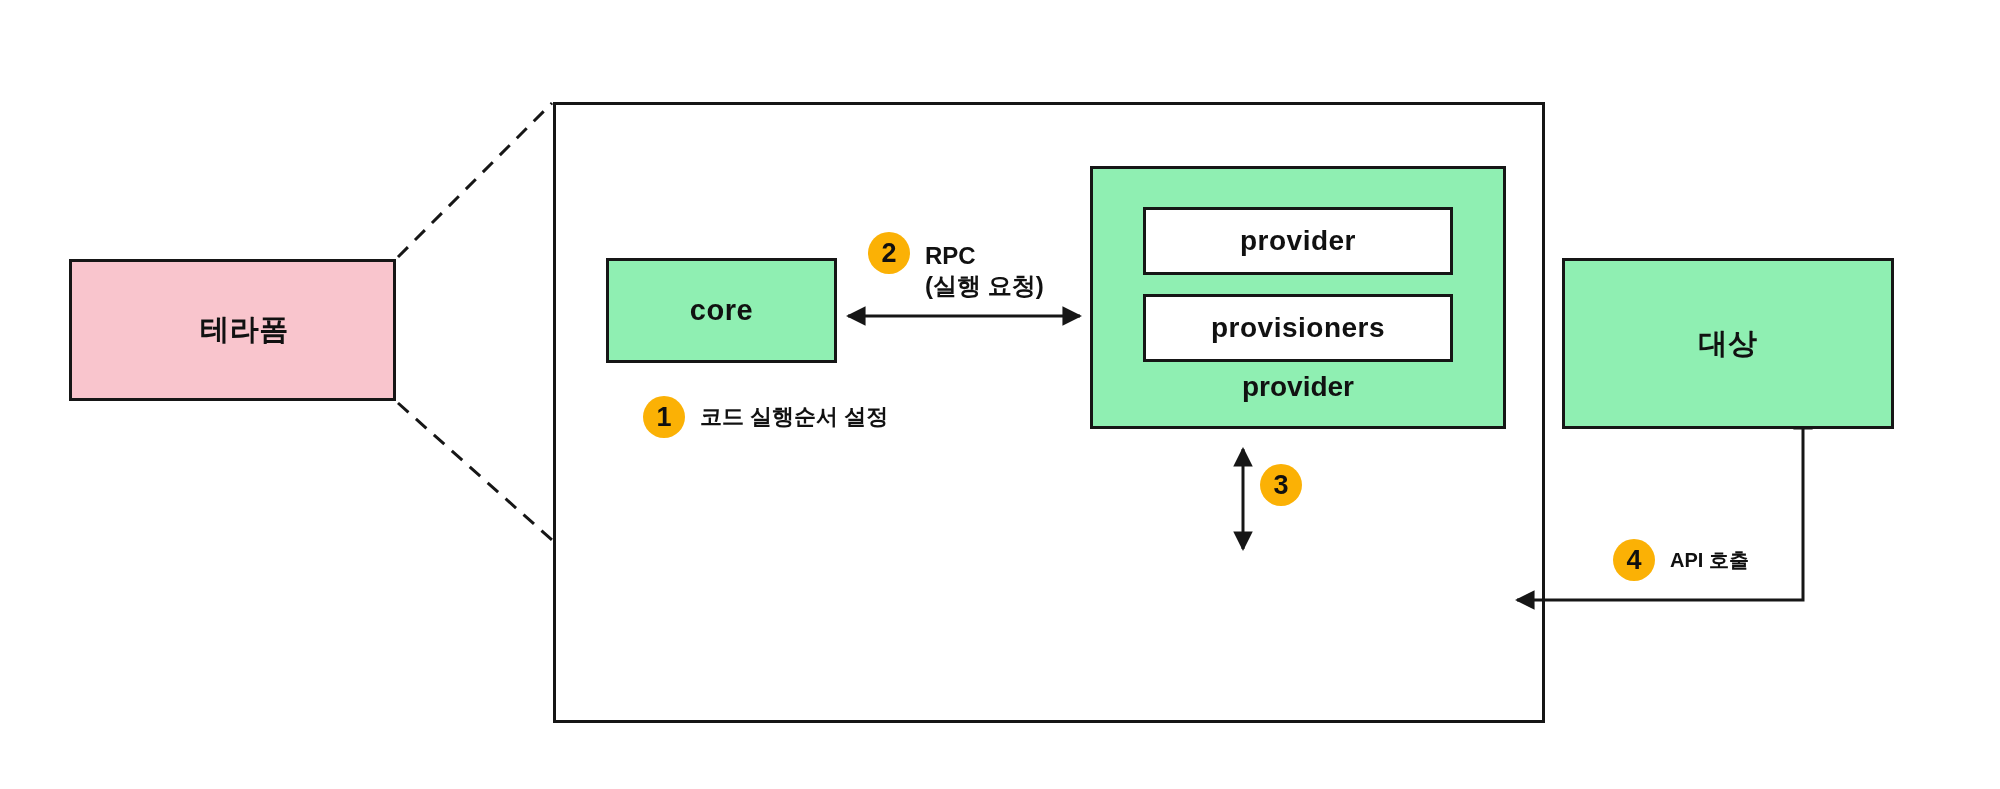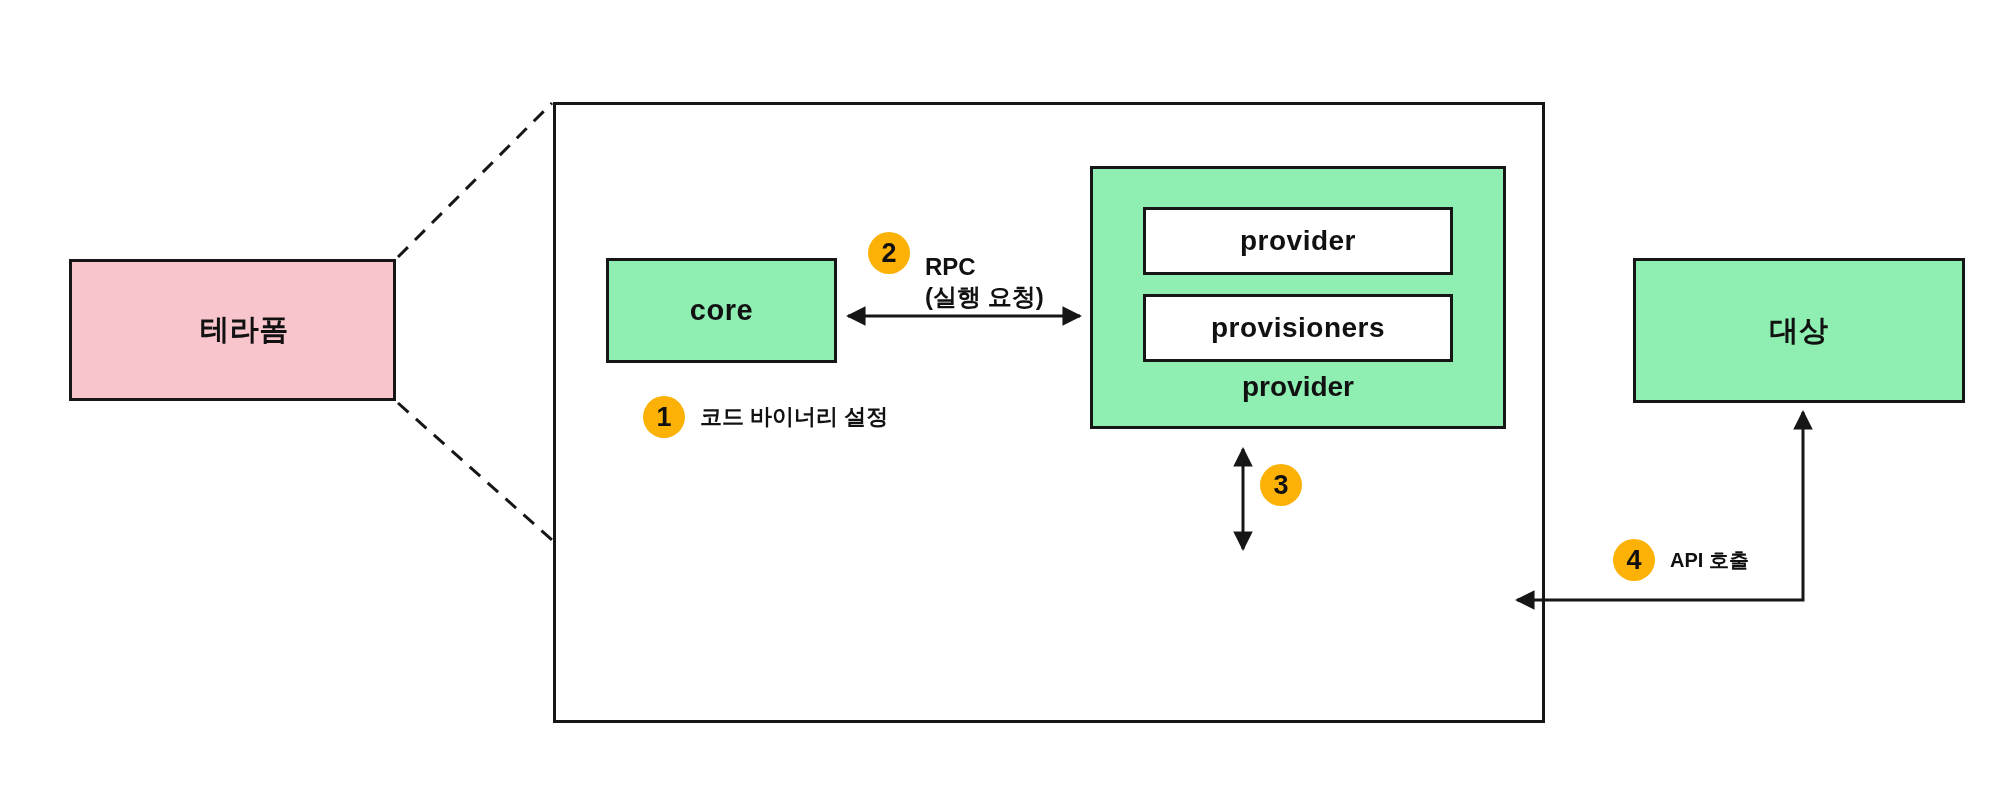--- a/index.html
+++ b/index.html
@@ -43,39 +43,39 @@
   .main-container{left:553px;top:102px;width:992px;height:621px;}
   .core-box{left:606px;top:258px;width:231px;height:105px;font-size:29px;}
   .plugins-box{left:1090px;top:166px;width:416px;height:263px;display:block;}
   .provider-box{left:50px;top:38px;width:310px;height:68px;font-size:28px;position:absolute;}
   .provisioners-box{left:50px;top:125px;width:310px;height:68px;font-size:28px;position:absolute;}
   .plugins-caption{
     position:absolute;left:0;top:202px;width:100%;
     text-align:center;font-size:28px;font-weight:600;
   }
   .client-library-box{left:1090px;top:563px;width:418px;height:75px;font-size:30px;letter-spacing:1px;}
-  .target-box{left:1633px;top:258px;width:332px;height:145px;font-size:29px;}
+  .target-box{left:1562px;top:258px;width:332px;height:171px;font-size:29px;}
   
   .annotation{
     position:absolute;
     display:flex;align-items:flex-start;
     gap:15px;
   }
   .badge{
     width:42px;height:42px;border-radius:50%;
     background:var(--badge);
     display:flex;align-items:center;justify-content:center;
     font-size:27px;font-weight:700;color:#101010;
     flex:0 0 auto;
   }
   .ann-label{font-weight:700;white-space:nowrap;}
   .annotation-1{left:643px;top:396px;align-items:center;height:42px;}
   .annotation-1 .ann-label{font-size:22px;}
   .annotation-2{left:868px;top:232px;}
-  .annotation-2 .ann-label{font-size:24px;line-height:30px;margin-top:20px;}
+  .annotation-2 .ann-label{font-size:24px;line-height:30px;margin-top:9px;}
   .annotation-3{left:1260px;top:464px;}
   .annotation-3 .ann-label{font-size:22px;line-height:27px;margin-top:5px;}
   .annotation-4{left:1613px;top:539px;align-items:center;height:42px;}
   .annotation-4 .ann-label{font-size:20px;}
 </style>
 </head>
 <body>
 
 <div class="stage">
 
@@ -119,21 +119,21 @@
 
   <div class="box green target-box">
     <span class="box-label kr">대상</span>
   </div>
 
   <div class="annotation annotation-1">
     <div class="badge">
       <span>1</span>
     </div>
     <div class="ann-label">
-      <div>코드 바이너리 설정</div>
+      <div>코드 실행순서 설정</div>
     </div>
   </div>
 
   <div class="annotation annotation-2">
     <div class="badge">
       <span>2</span>
     </div>
     <div class="ann-label">
       <div>RPC</div>
       <div>(실행 요청)</div>

